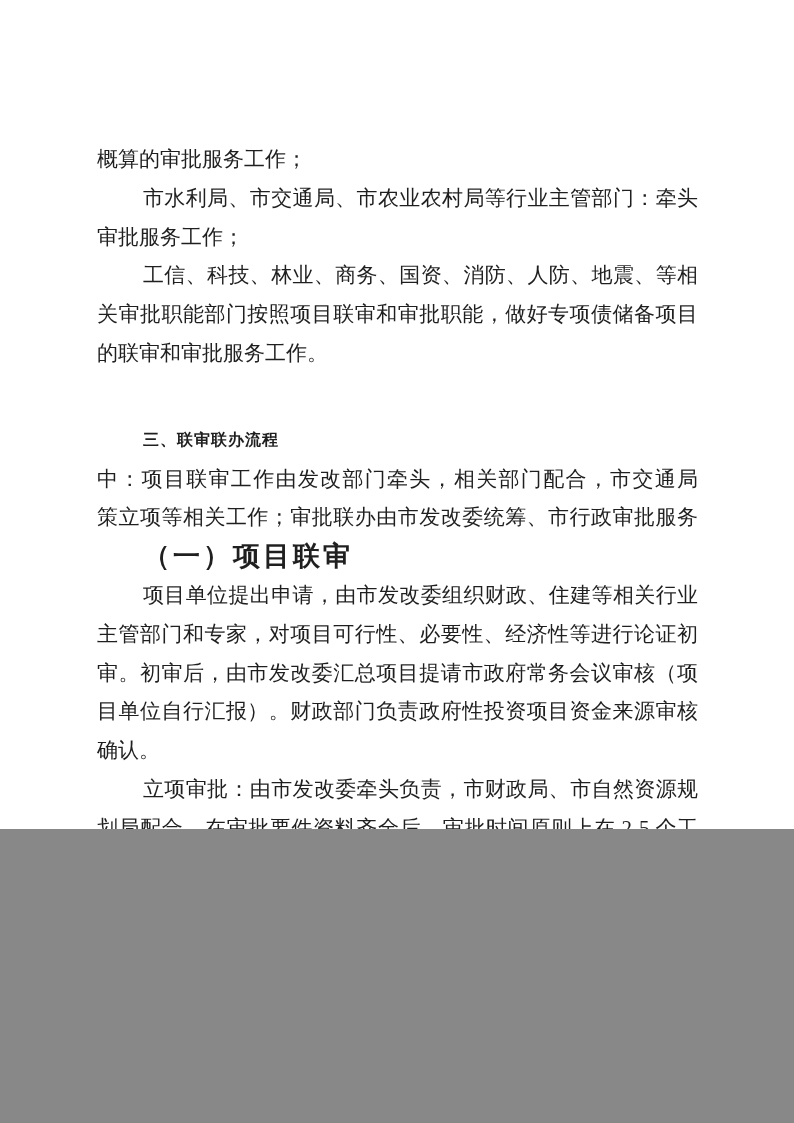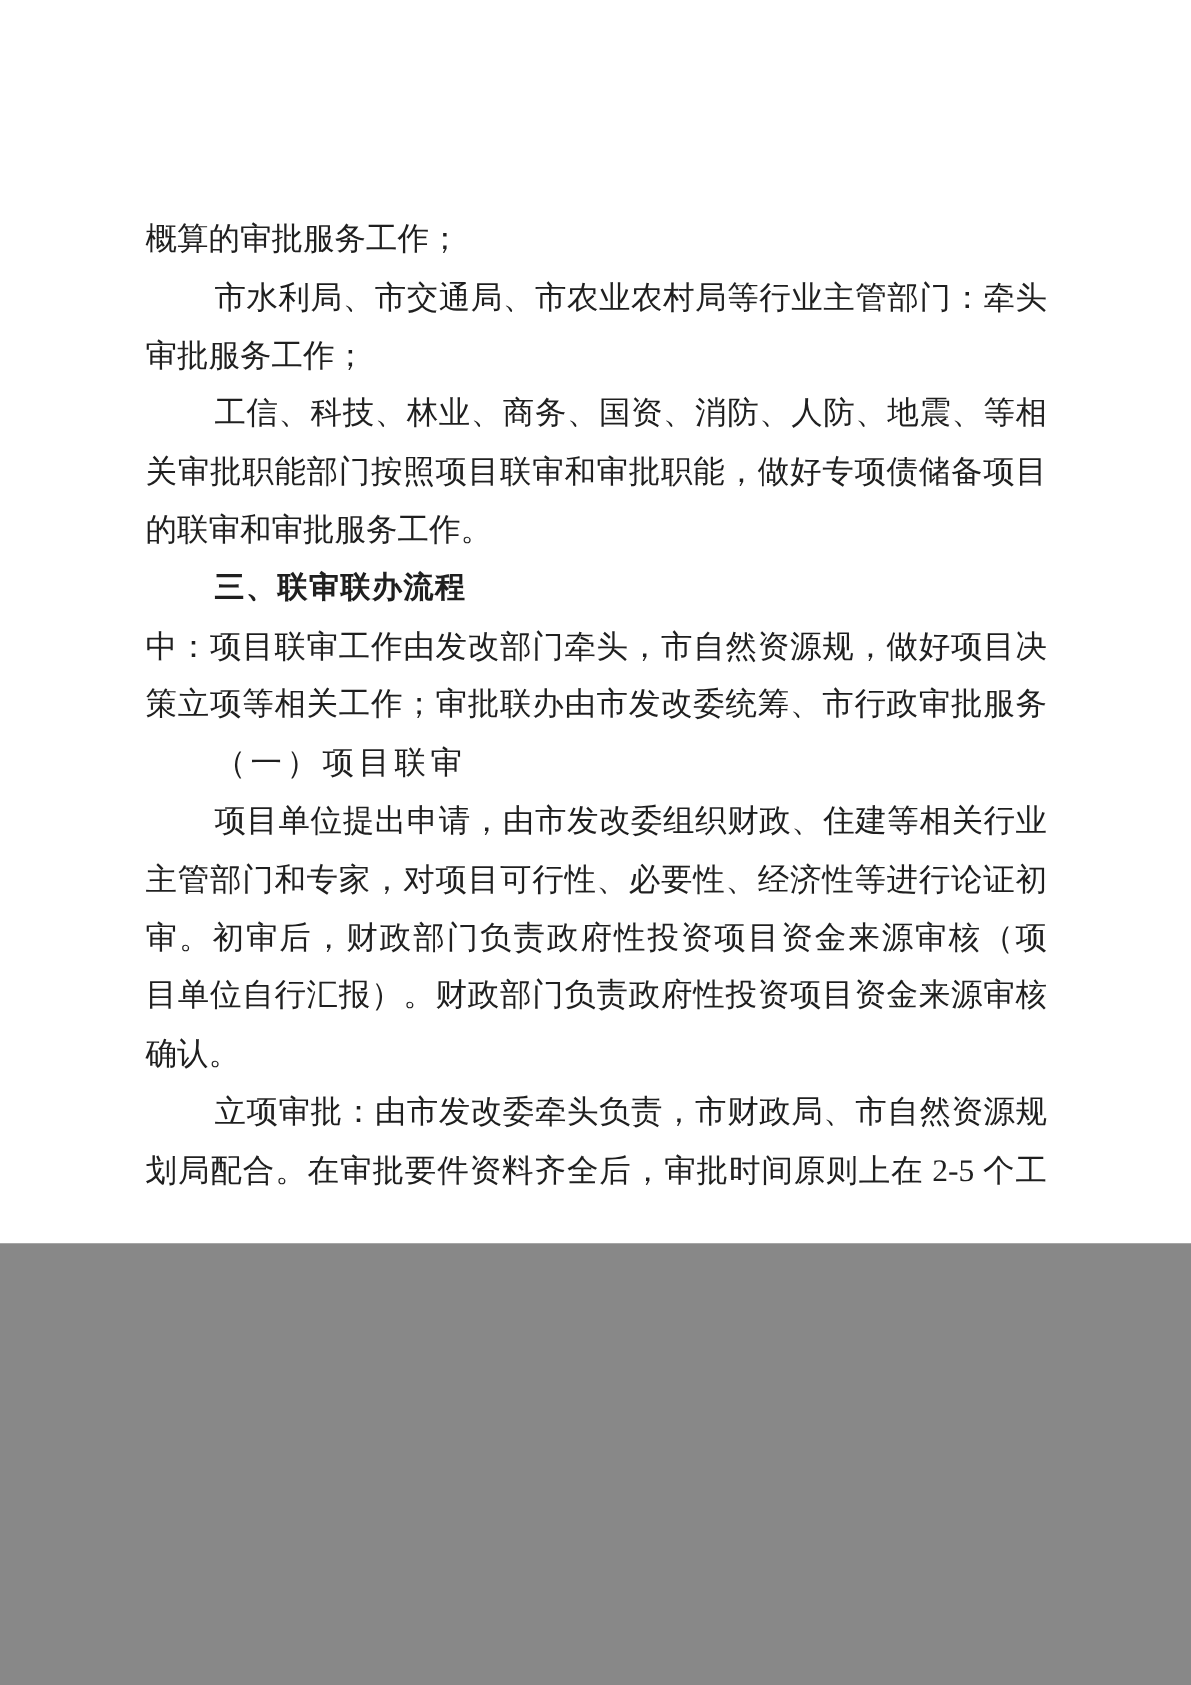--- a/index.html
+++ b/index.html
@@ -33,26 +33,27 @@
     text-align:justify;
     text-align-last:justify;
     text-justify:inter-character;
   }
   .line.indent{
     text-indent:46px;
   }
   .line.heading1{
     font-family:"Liberation Sans","DejaVu Sans",sans-serif;
     font-weight:700;
-    font-size:20px;
+    font-size:16px;
     letter-spacing:1px;
+    margin-top:48px;
   }
   .line.heading2{
-    font-weight:400;
-    font-size:21px;
+    font-weight:700;
+    font-size:27px;
     letter-spacing:3px;
   }
   .page-number{
     position:absolute;
     left:99px;top:995px;
     font-size:20px;
     line-height:24px;
     letter-spacing:3px;
     font-family:"Liberation Serif","DejaVu Serif",serif;
     color:var(--ink);
@@ -63,25 +64,25 @@
 
 <div class="page">
   <div class="doc-text" id="doc-lines">
       <div class="line body">概算的审批服务工作；</div>
       <div class="line body indent justify">市水利局、市交通局、市农业农村局等行业主管部门：牵头</div>
       <div class="line body">审批服务工作；</div>
       <div class="line body indent justify">工信、科技、林业、商务、国资、消防、人防、地震、等相</div>
       <div class="line body justify">关审批职能部门按照项目联审和审批职能，做好专项债储备项目</div>
       <div class="line body">的联审和审批服务工作。</div>
       <div class="line heading1 indent">三、联审联办流程</div>
-      <div class="line body justify">中：项目联审工作由发改部门牵头，市自然资源规，做好项目决</div>
+      <div class="line body justify">中：项目联审工作由发改部门牵头，相关部门配合，市交通局</div>
       <div class="line body justify">策立项等相关工作；审批联办由市发改委统筹、市行政审批服务</div>
       <div class="line heading2 indent">（一）项目联审</div>
       <div class="line body indent justify">项目单位提出申请，由市发改委组织财政、住建等相关行业</div>
       <div class="line body justify">主管部门和专家，对项目可行性、必要性、经济性等进行论证初</div>
-      <div class="line body justify">审。初审后，财政部门负责政府性投资项目资金来源审核（项</div>
+      <div class="line body justify">审。初审后，由市发改委汇总项目提请市政府常务会议审核（项</div>
       <div class="line body justify">目单位自行汇报）。财政部门负责政府性投资项目资金来源审核</div>
       <div class="line body">确认。</div>
       <div class="line body indent justify">立项审批：由市发改委牵头负责，市财政局、市自然资源规</div>
       <div class="line body justify">划局配合。在审批要件资料齐全后，审批时间原则上在 2-5 个工</div>
     </div>
   <div class="page-number">—4—</div>
 </div>
 
 </body></html>

